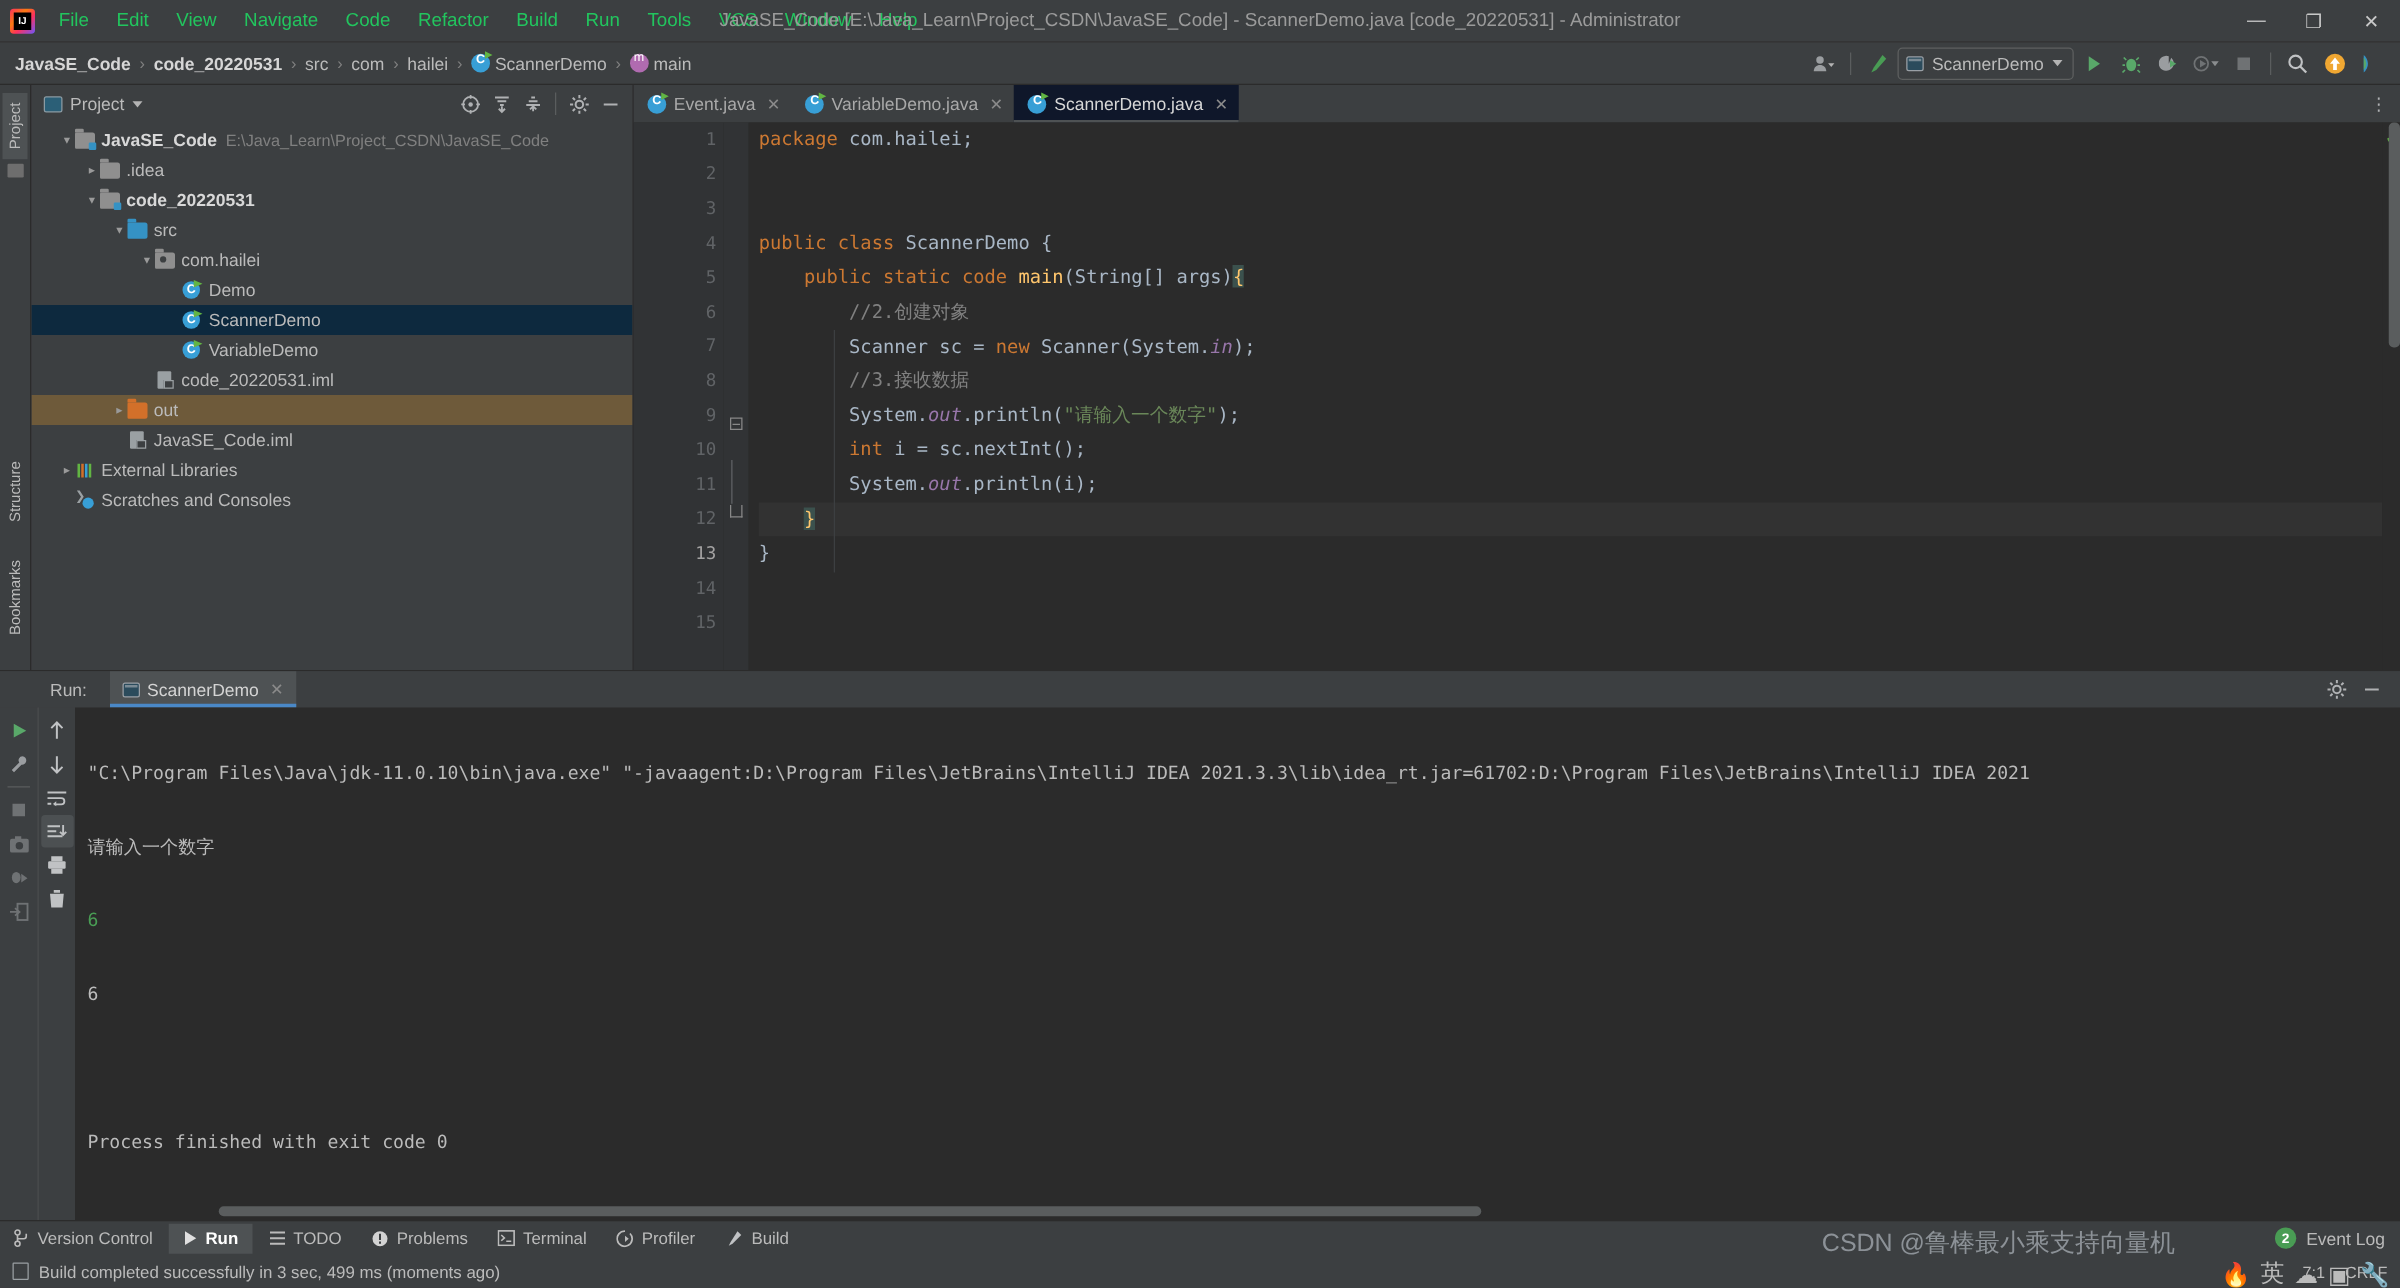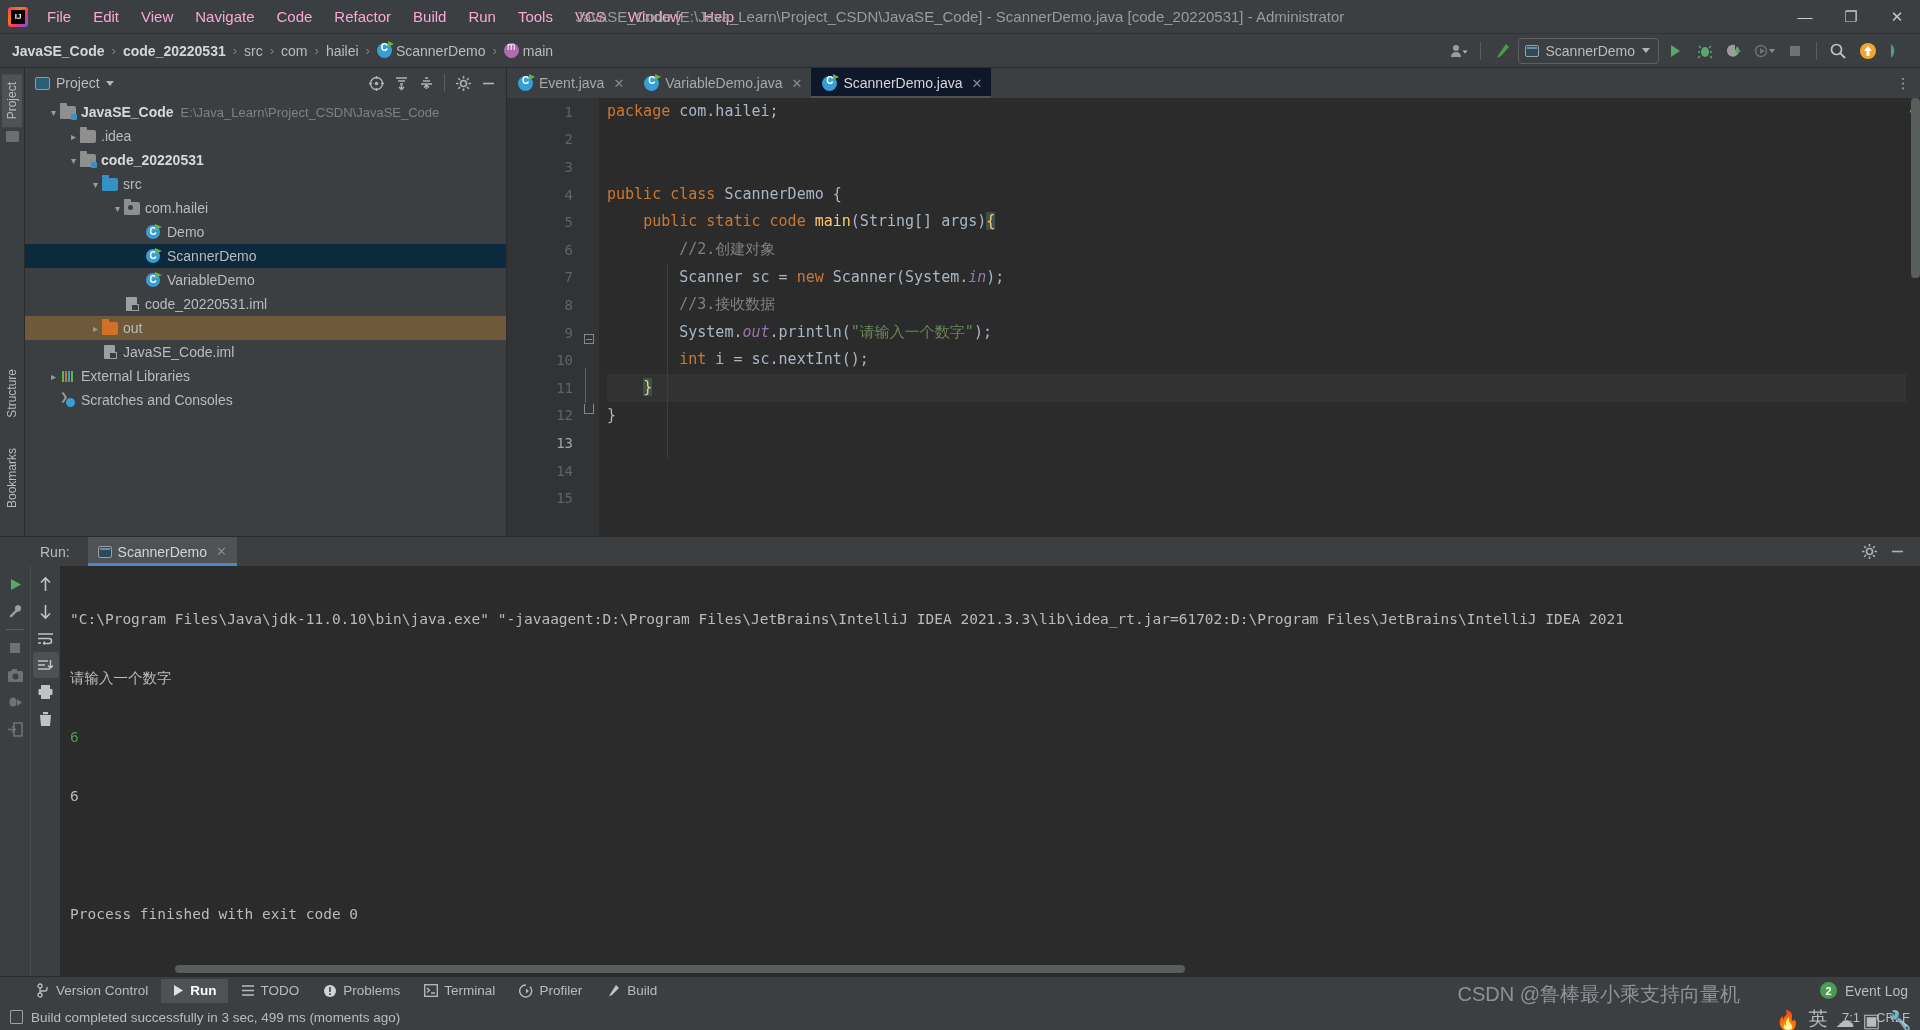--- a/index.html
+++ b/index.html
@@ -25,21 +25,21 @@
     background: linear-gradient(135deg,#fe315d 0%,#f97a12 35%,#fe315d 60%,#6b57ff 100%);
     flex: 0 0 20px;
   }
   .ij-logo::after {
     content: "IJ"; position: absolute; left: 3px; top: 3px;
     width: 14px; height: 14px; background: #000; color: #fff;
     font-size: 8px; font-weight: bold; line-height: 14px; text-align: center;
   }
   .menubar { display: flex; align-items: center; height: 34px; }
   .menu-item {
-    padding: 4px 11px; font-size: 15px; color: #f9a8d4; cursor: default;
+    padding: 4px 11px; font-size: 15px; color: #22c55e; cursor: default;
     white-space: nowrap;
   }
   .window-title {
     position: absolute; left: 0; right: 0; text-align: center;
     font-size: 15px; color: #9b9b9b; pointer-events: none;
     line-height: 34px;
   }
   .win-ctrl { margin-left: auto; display: flex; height: 34px; z-index: 3; }
   .win-btn {
     width: 46px; height: 34px; display: flex; align-items: center; justify-content: center;
@@ -307,21 +307,21 @@
   .console .oline { height: 27px; line-height: 27px; }
   .console .green { color: #499c54; }
   .hscroll {
     position: absolute; left: 115px; bottom: 3px; width: 1010px; height: 8px;
     background: #5a5d5e; border-radius: 4px;
   }
 
   
   .toolwin-bar {
     height: 28px; flex: 0 0 28px; background: #3c3f41; display: flex; align-items: center;
-    padding-left: 26px; border-top: 1px solid #2b2b2b; gap: 2px;
+    border-top: 1px solid #2b2b2b; gap: 2px;
   }
   .twb {
     display: flex; align-items: center; gap: 6px; padding: 3px 11px; font-size: 13.5px;
     color: #bbbbbb; height: 24px;
   }
   .twb.active { background: #4e5254; color: #fff; font-weight: bold; }
   .twb-right { margin-left: auto; display: flex; align-items: center; gap: 8px; padding-right: 12px; }
   .evt-badge {
     width: 17px; height: 17px; border-radius: 50%; background: #499c54; color: #fff;
     font-size: 11px; display: flex; align-items: center; justify-content: center; font-weight: bold;
@@ -667,20 +667,21 @@
           <div class="cl"><span class="kw">package</span><span class="plain"> com.hailei;</span></div>
           <div class="cl"></div>
           <div class="cl"></div>
           <div class="cl"><span class="kw">public</span> <span class="kw">class</span><span class="plain"> ScannerDemo {</span></div>
           <div class="cl">    <span class="kw">public</span> <span class="kw">static</span> <span class="kw">code</span> <span style="color:#ffc66d">main</span><span class="plain">(String[] args)</span><span class="brace-hl">{</span></div>
           <div class="cl">        <span class="cmt">//2.创建对象</span></div>
           <div class="cl">        <span class="plain">Scanner sc = </span><span class="kw">new</span><span class="plain"> Scanner(System.</span><span class="sfield">in</span><span class="plain">);</span></div>
           <div class="cl">        <span class="cmt">//3.接收数据</span></div>
           <div class="cl">        <span class="plain">System.</span><span class="sfield">out</span><span class="plain">.println(</span><span class="str">"请输入一个数字"</span><span class="plain">);</span></div>
           <div class="cl">        <span class="kw">int</span><span class="plain"> i = sc.nextInt();</span></div>
+          <div class="cl">        <span class="plain">System.</span><span class="sfield">out</span><span class="plain">.println(i);</span></div>
           <div class="cl hl">    <span class="brace-hl">}</span></div>
           <div class="cl"><span class="plain">}</span></div>
           <div class="cl"></div>
         </div>
 
         <div class="rightmark">
           <span class="ok">✓</span>
           <div class="scroll-thumb"></div>
         </div>
       </div>

